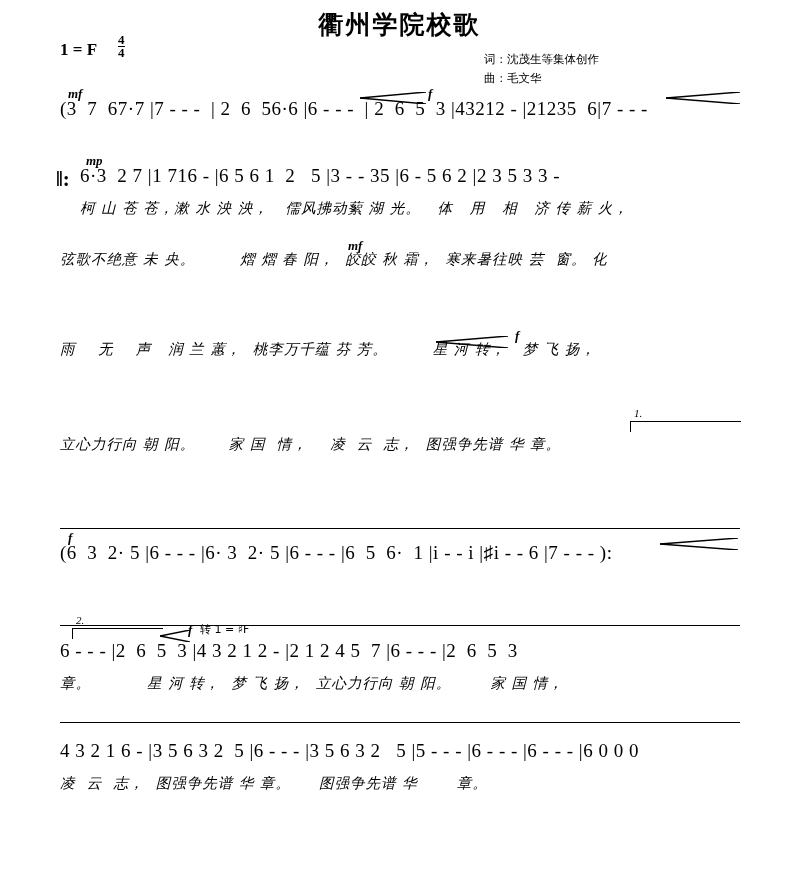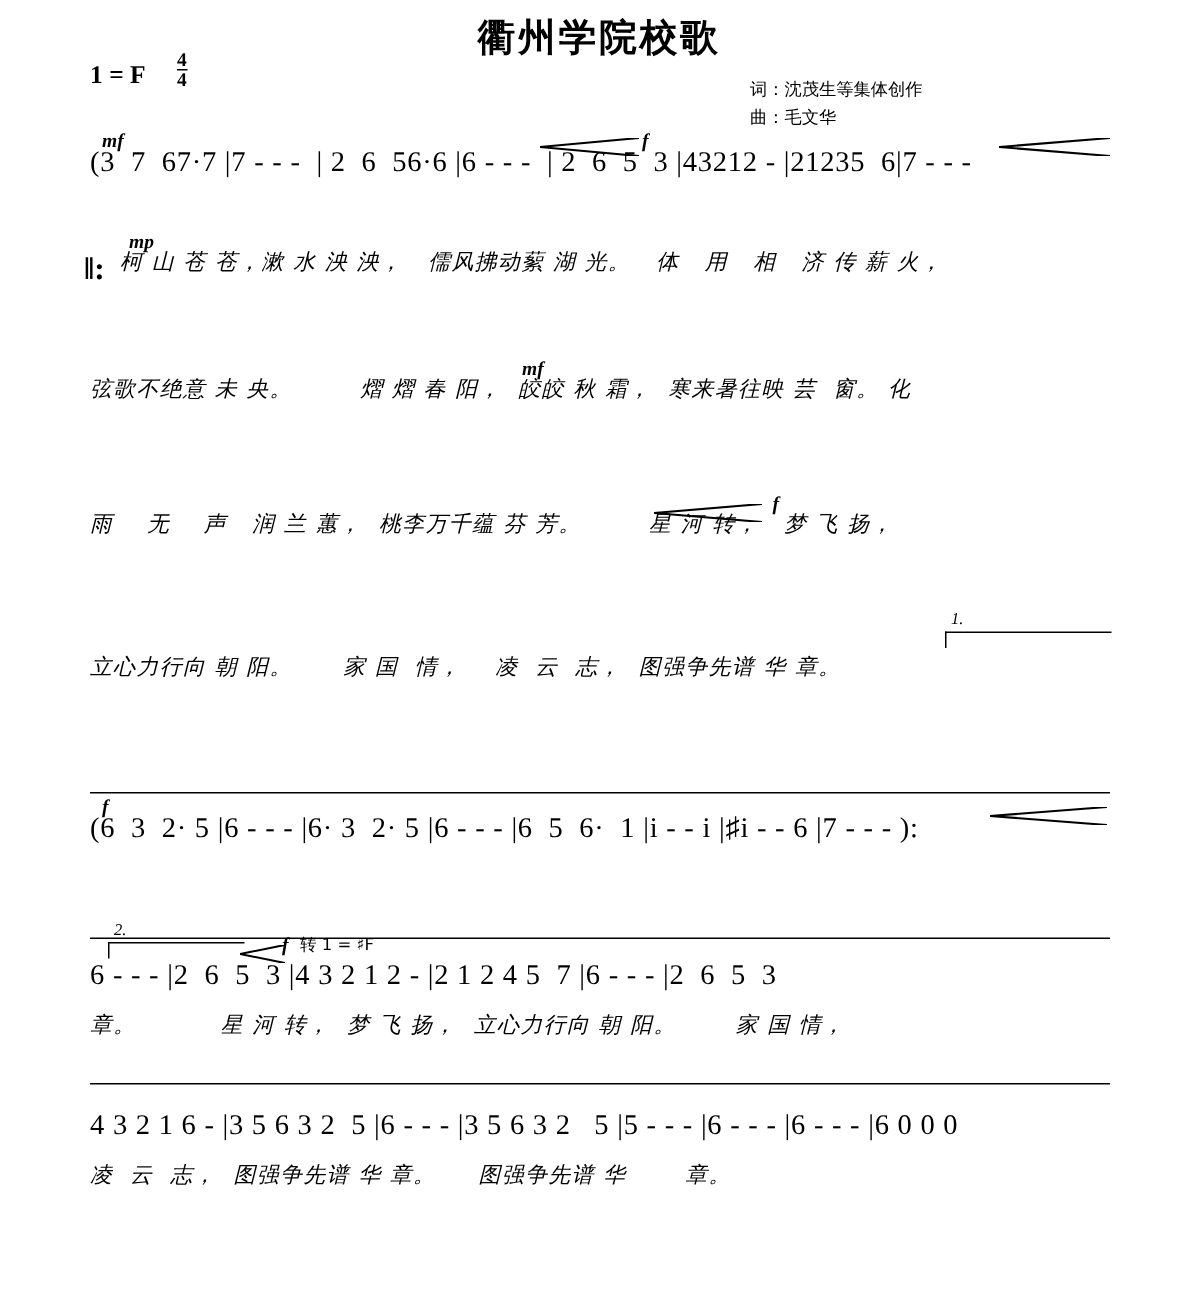--- a/index.html
+++ b/index.html
@@ -58,21 +58,21 @@
     font-size: 14px;
     font-family: "Liberation Serif", serif;
   }
   .tempo .cn {
     font-family: "DejaVu Sans", sans-serif;
     font-size: 12.5px;
   }
   .credits {
     position: absolute;
     top: 50px;
-    right: 52px;
+    right: 68px;
     font-family: "DejaVu Sans", sans-serif;
     font-size: 11.5px;
     line-height: 19px;
     text-align: left;
   }
 
   
   .system {
     position: absolute;
     left: 60px;
@@ -171,20 +171,21 @@
           <line x1="0" y1="6" x2="74" y2="0" stroke="#000" stroke-width="1.4"></line>
           <line x1="0" y1="6" x2="74" y2="12" stroke="#000" stroke-width="1.4"></line>
         </svg>
     </div>
     <div class="notes">(3  7  67·7 |7 - - -  | 2  6  56·6 |6 - - -  | 2  6  5  3 |43212 - |21235  6|7 - - -</div>
   </div>
 
   <div class="system" style="top:165px;">
     <span class="repeat-start" style="left:-4px; top:2px;">‖:</span>
     <span class="dyn" style="left:26px; top:-12px;">mp</span>
+    <div class="notes" style="padding-left:20px;">6·3  2 7 |1 716 - |6 5 6 1  2   5 |3 - - 35 |6 - 5 6 2 |2 3 5 3 3 -</div>
     <div class="lyrics" style="padding-left:20px;">柯 山 苍 苍，漱 水 泱 泱，   儒风拂动蕠 湖 光。   体   用   相   济 传 薪 火，</div>
   </div>
 
   <div class="system" style="top:250px;">
     <span class="dyn" style="left:288px; top:-12px;">mf</span>
     <div class="lyrics">弦歌不绝意 未 央。        熠 熠 春 阳，  皎皎 秋 霜，  寒来暑往映 芸  窗。 化</div>
   </div>
 
   <div class="system" style="top:340px;">
     <span class="dyn" style="left:455px; top:-12px;">f</span>

